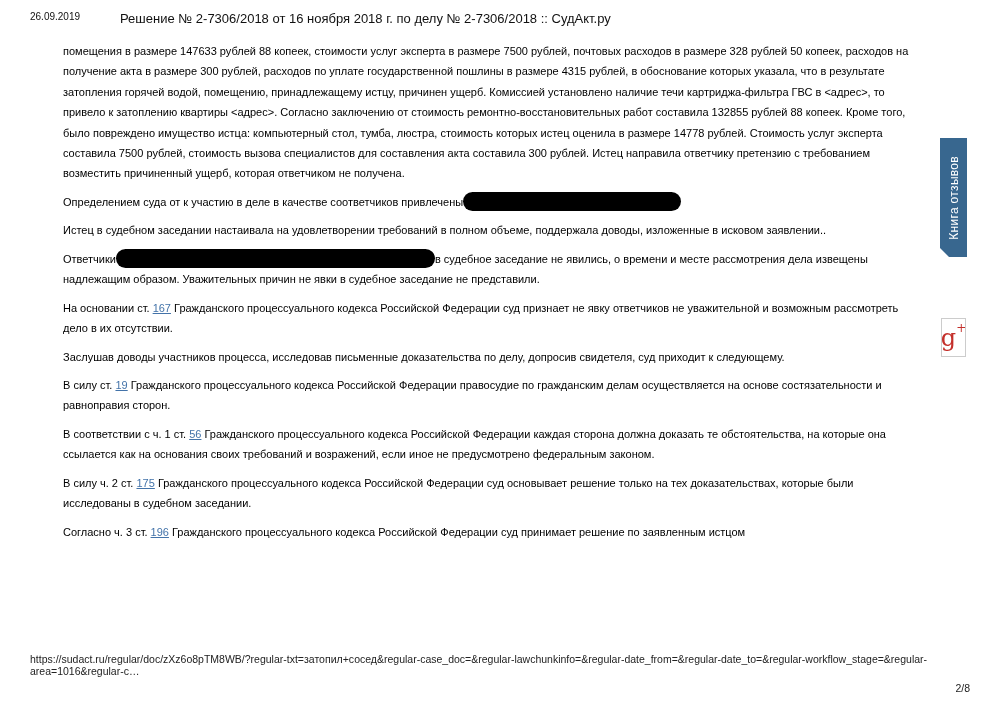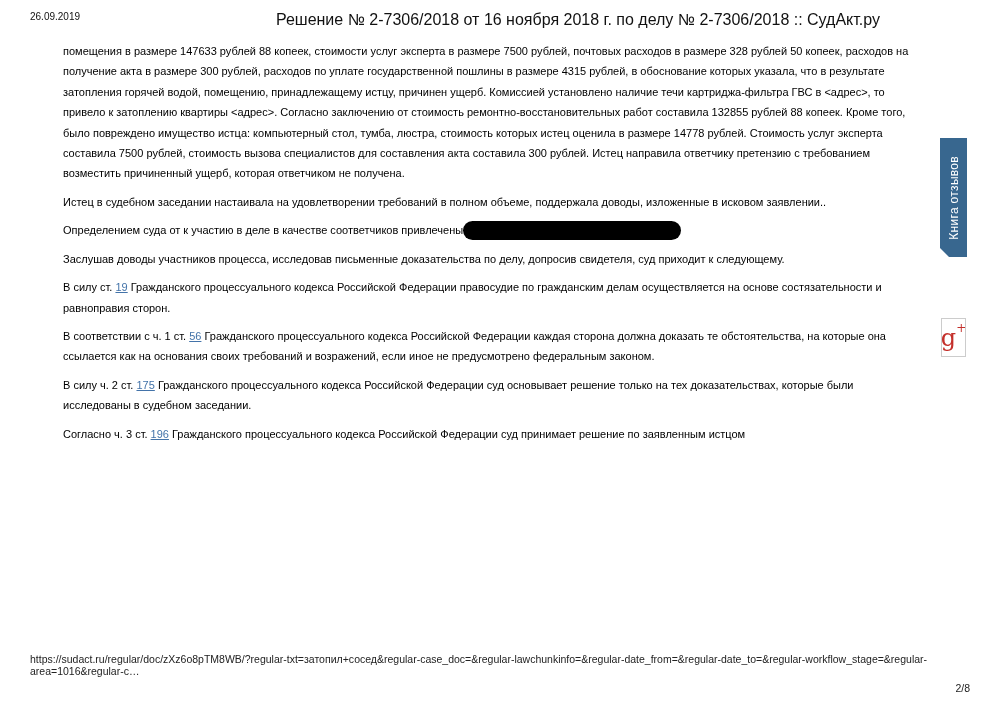--- a/index.html
+++ b/index.html
@@ -3,21 +3,21 @@
 <meta charset="utf-8">
 <style>
   html,body { margin:0; padding:0; }
   body {
     width:1000px; height:707px; background:#ffffff; position:relative; overflow:hidden;
     font-family:"Liberation Sans","DejaVu Sans",sans-serif; color:#000;
   }
 
   
   .hdr-date  { position:absolute; top:11px; left:30px; font-size:10px; color:#111; }
-  .hdr-title { position:absolute; top:11px; left:120px; right:120px; text-align:right; font-size:16px; color:#111; }
+  .hdr-title { position:absolute; top:11px; left:120px; right:120px; text-align:left; font-size:13px; color:#111; }
 
   
   .doc {
     position:absolute; top:41px; left:63px; width:852px;
     font-size:11px; line-height:20.4px; color:#000;
   }
   .doc p { margin:0 0 8px 0; }
 
   .article-link { color:var(--link-color,#4373a9); text-decoration:underline; cursor:pointer; }
 
@@ -59,22 +59,24 @@
 </head>
 <body>
 
 <header>
   <div class="hdr-date">26.09.2019</div>
   <div class="hdr-title">Решение № 2-7306/2018 от 16 ноября 2018 г. по делу № 2-7306/2018 :: СудАкт.ру</div>
 </header>
 
 <main class="doc">
     <p>помещения в размере 147633 рублей 88 копеек, стоимости услуг эксперта в размере 7500 рублей, почтовых расходов в размере 328 рублей 50 копеек, расходов на получение акта в размере 300 рублей, расходов по уплате государственной пошлины в размере 4315 рублей, в обоснование которых указала, что в результате затопления горячей водой, помещению, принадлежащему истцу, причинен ущерб. Комиссией установлено наличие течи картриджа-фильтра ГВС в &lt;адрес&gt;, то привело к затоплению квартиры &lt;адрес&gt;. Согласно заключению от стоимость ремонтно-восстановительных работ составила 132855 рублей 88 копеек. Кроме того, было повреждено имущество истца: компьютерный стол, тумба, люстра, стоимость которых истец оценила в размере 14778 рублей. Стоимость услуг эксперта составила 7500 рублей, стоимость вызова специалистов для составления акта составила 300 рублей. Истец направила ответчику претензию с требованием возместить причиненный ущерб, которая ответчиком не получена.</p>
+    <p>Определением суда от к участию в деле в качестве соответчиков привлечены<span class="redaction" style="width: 218px;"></span></p>
     <p>Истец в судебном заседании настаивала на удовлетворении требований в полном объеме, поддержала доводы, изложенные в исковом заявлении..</p>
-    <p>Определением суда от к участию в деле в качестве соответчиков привлечены<span class="redaction" style="width: 218px;"></span></p>
+    <p>Ответчики<span class="redaction" style="width: 319px;"></span>в судебное заседание не явились, о времени и месте рассмотрения дела извещены надлежащим образом. Уважительных причин не явки в судебное заседание не представили.</p>
+    <p>На основании ст. <a class="article-link">167</a> Гражданского процессуального кодекса Российской Федерации суд признает не явку ответчиков не уважительной и возможным рассмотреть дело в их отсутствии.</p>
     <p>Заслушав доводы участников процесса, исследовав письменные доказательства по делу, допросив свидетеля, суд приходит к следующему.</p>
     <p>В силу ст. <a class="article-link">19</a> Гражданского процессуального кодекса Российской Федерации правосудие по гражданским делам осуществляется на основе состязательности и равноправия сторон.</p>
     <p>В соответствии с ч. 1 ст. <a class="article-link">56</a> Гражданского процессуального кодекса Российской Федерации каждая сторона должна доказать те обстоятельства, на которые она ссылается как на основания своих требований и возражений, если иное не предусмотрено федеральным законом.</p>
     <p>В силу ч. 2 ст. <a class="article-link">175</a> Гражданского процессуального кодекса Российской Федерации суд основывает решение только на тех доказательствах, которые были исследованы в судебном заседании.</p>
     <p>Согласно ч. 3 ст. <a class="article-link">196</a> Гражданского процессуального кодекса Российской Федерации суд принимает решение по заявленным истцом</p>
   </main>
 
 <div class="feedback-tab">
   <span class="feedback-label">Книга отзывов</span>
 </div>

